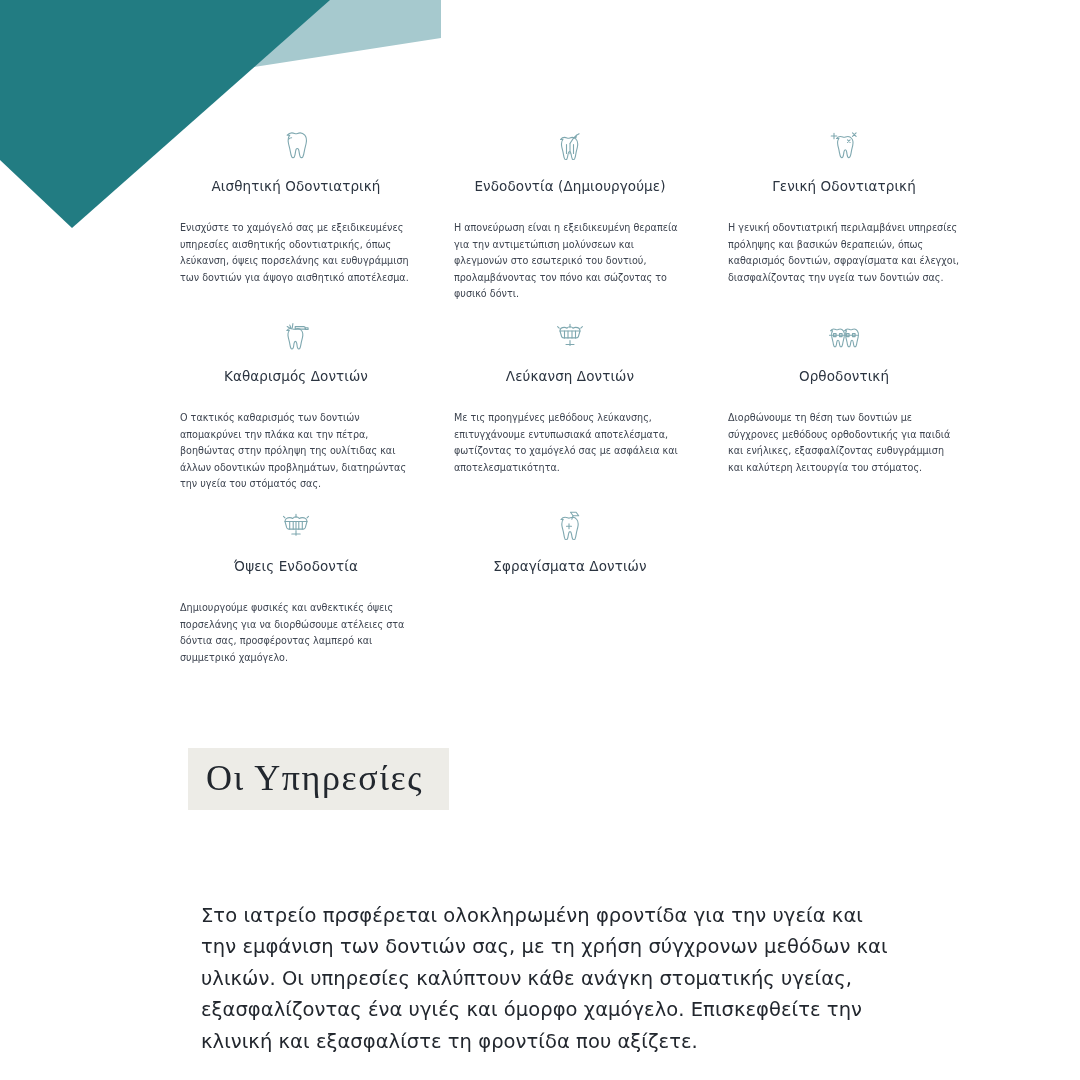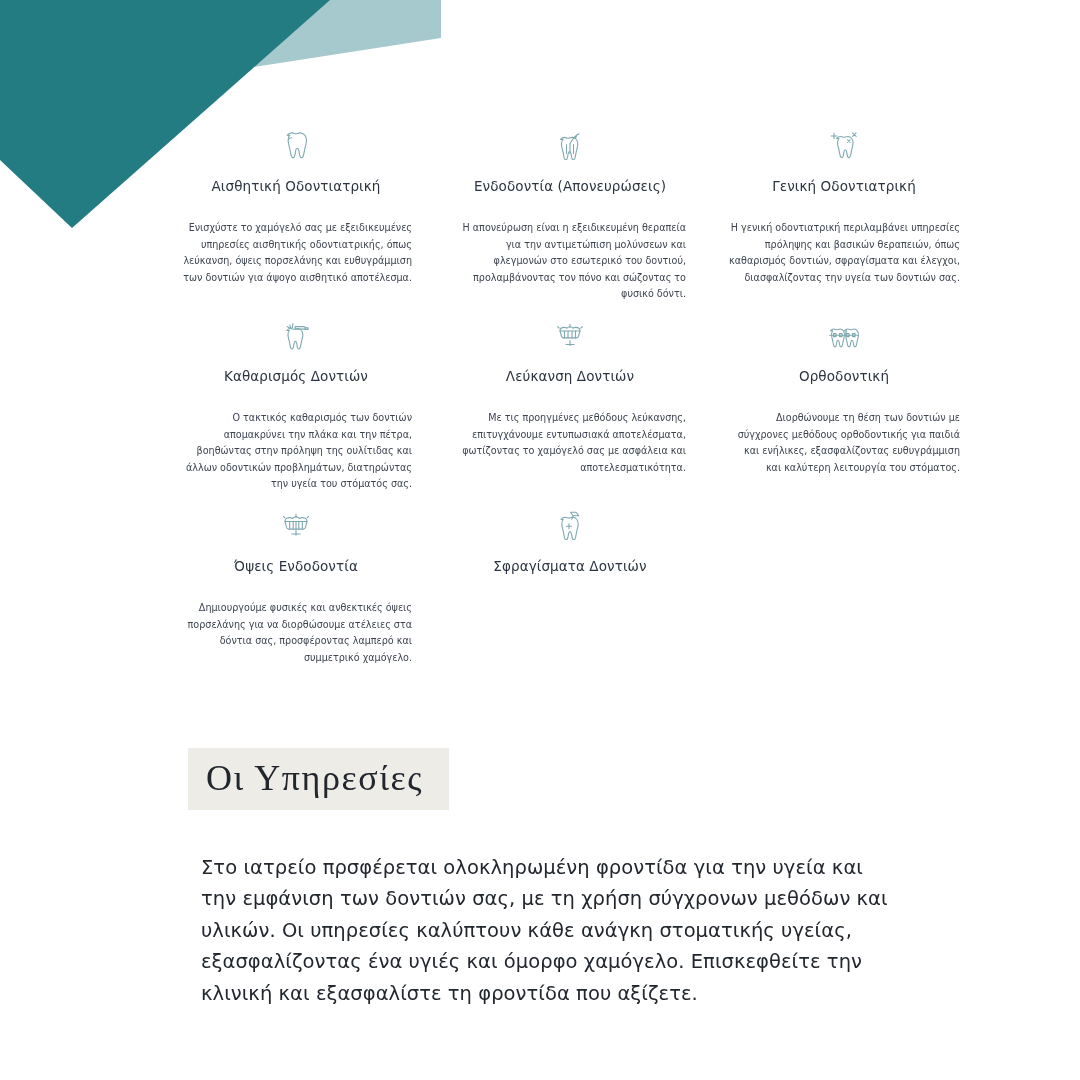--- a/index.html
+++ b/index.html
@@ -34,21 +34,21 @@
     display: grid;
     grid-template-columns: repeat(3, 1fr);
     grid-auto-rows: 190px;
     column-gap: 22px;
     row-gap: 0px;
   }
   .service-card {
     display: flex;
     flex-direction: column;
     align-items: center;
-    text-align: right;
+    text-align: left;
     padding: 0 6px;
   }
   .service-icon {
     height: 34px;
     width: 40px;
     display: flex;
     align-items: center;
     justify-content: center;
     margin-bottom: 16px;
   }
@@ -87,21 +87,21 @@
     letter-spacing: 1.6px;
     line-height: 1;
     white-space: nowrap;
     font-family: Liberation Serif, serif;
   }
 
   
   .section-body {
     position: absolute;
     left: 201px;
-    top: 832px;
+    top: 880px;
     width: 690px;
     font-size: 19.5px;
     line-height: 1.62;
     color: #22272e;
     letter-spacing: 0.05px;
   }
 </style>
 </head>
 <body>
 
@@ -124,21 +124,21 @@
   </div>
 
   <div class="service-card">
     <span class="service-icon">
       <svg width="30" height="30" viewBox="0 0 30 30" fill="none" stroke="#7FA8B0" stroke-width="1.1" stroke-linecap="round" stroke-linejoin="round">
         <path d="M5.5 9.5C7 7.6 9.7 7 12 7.9c1 .4 1.8.4 2.8 0 2.3-.9 5-.3 6.5 1.6 1.5 1.8 1.7 4.5 1.1 7.5-.5 2.4-1.1 4-1.5 6.6-.3 2-.7 4-1.3 5.2-.6 1.1-1.8 1.2-2.3.2-.7-1.3-.9-3-1.2-5-.2-1.4-.5-2.5-1.5-2.5s-1.3 1.1-1.5 2.5c-.3 2-.5 3.7-1.2 5-.5 1-1.7.9-2.3-.2-.6-1.2-1-3.2-1.3-5.2-.4-2.6-1-4.2-1.5-6.6-.6-3-.4-5.7 1.1-7.5z"></path>
         <path d="M11.5 14.5v9M15 13.8v10M18.5 14.5v9"></path>
         <path d="M15 13.5c1.5-3 3.5-6 6.5-8.3M21.5 5.2l2.6-1.4M21.5 5.2l-.6 2.8"></path>
       </svg>
     </span>
-    <div class="service-title">Ενδοδοντία (Απονευρώσεις)</div>
+    <div class="service-title">Ενδοδοντία (Δημιουργούμε)</div>
     <div class="service-desc">Η απονεύρωση είναι η εξειδικευμένη θεραπεία για την αντιμετώπιση μολύνσεων και φλεγμονών στο εσωτερικό του δοντιού, προλαμβάνοντας τον πόνο και σώζοντας το φυσικό δόντι.</div>
   </div>
 
   <div class="service-card">
     <span class="service-icon">
       <svg width="32" height="30" viewBox="0 0 32 30" fill="none" stroke="#7FA8B0" stroke-width="1.1" stroke-linecap="round" stroke-linejoin="round">
         <path d="M8.5 8.5C10 6.7 12.6 6.1 14.8 7c1 .4 1.7.4 2.7 0 2.2-.9 4.8-.3 6.2 1.5 1.4 1.7 1.6 4.3 1 7.1-.5 2.3-1 3.8-1.4 6.2-.3 1.9-.7 3.8-1.3 5-.5 1-1.7 1.1-2.2.2-.7-1.2-.8-2.9-1.1-4.8-.2-1.3-.5-2.4-1.4-2.4s-1.2 1.1-1.4 2.4c-.3 1.9-.4 3.6-1.1 4.8-.5.9-1.7.8-2.2-.2-.6-1.2-.9-3.1-1.3-5-.4-2.4-.9-3.9-1.4-6.2-.6-2.8-.4-5.4 1-7.1z"></path>
         <path d="M6 3.2v5.6M3.2 6h5.6"></path>
         <path d="M24.5 2.8l3.6 3.6M28.1 2.8l-3.6 3.6"></path>
         <path d="M19.5 9.8l2.6 2.6M22.1 9.8l-2.6 2.6"></path>

